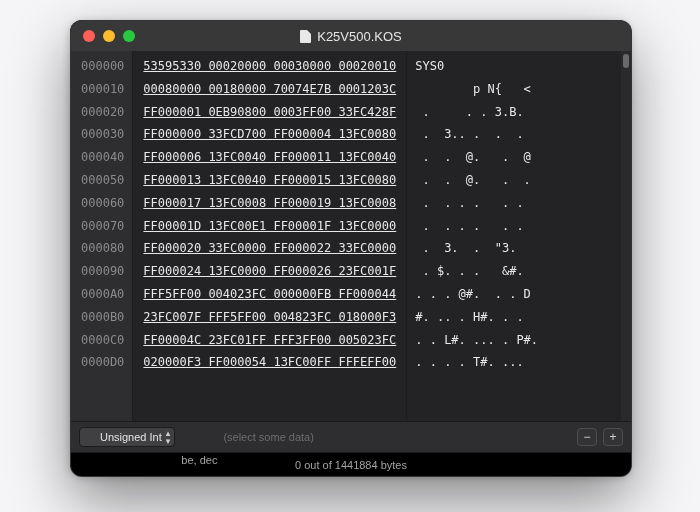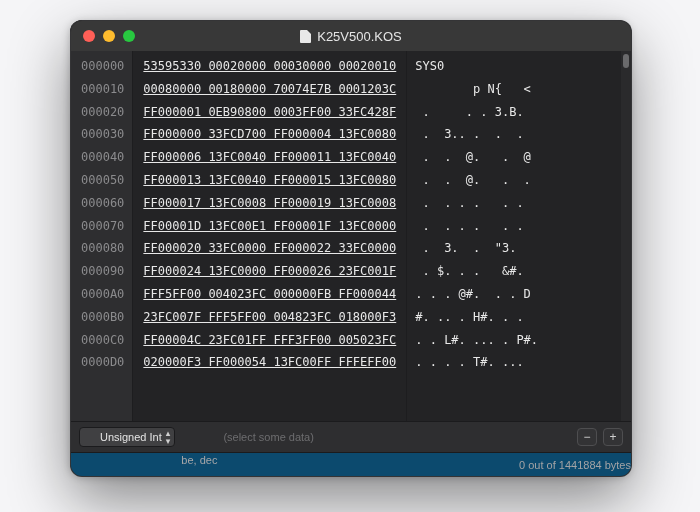--- a/index.html
+++ b/index.html
@@ -172,26 +172,26 @@
     background: #333335;
     border-radius: 4px;
     display: flex;
     align-items: center;
     justify-content: center;
     color: #d0d0d0;
     font-size: 12px;
   }
   .statusbar {
     height: 24px;
-    background: #0c4a6e;
+    background: #000000;
     color: #a3a3a5;
     font-size: 11px;
     display: flex;
     align-items: center;
-    justify-content: flex-end;
+    justify-content: center;
     border-top: 1px solid #1b1b1d;
   }
 </style>
 </head>
 <body>
 
 <div class="shadow"></div>
 <div class="window">
 
   <div class="titlebar">

